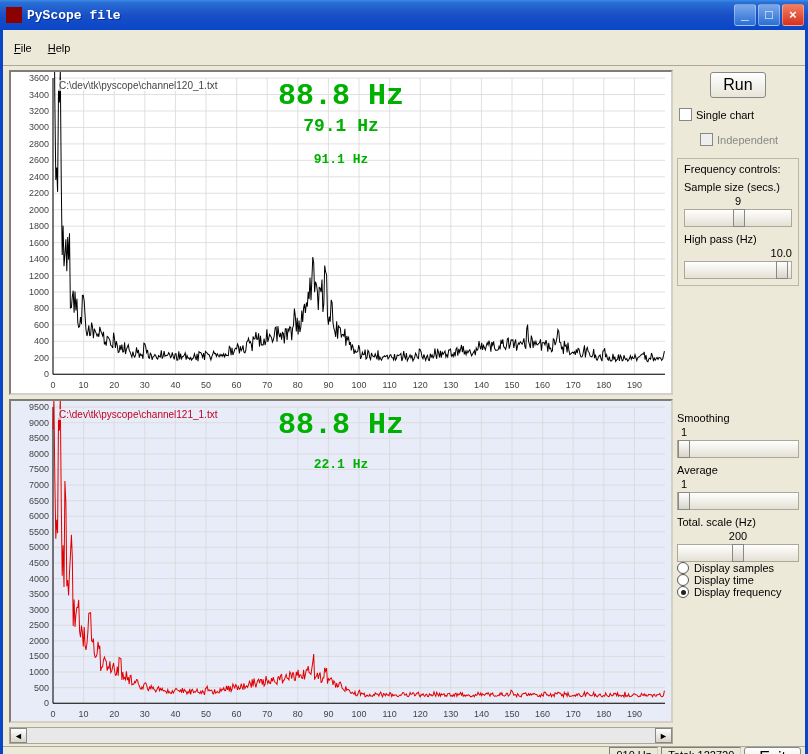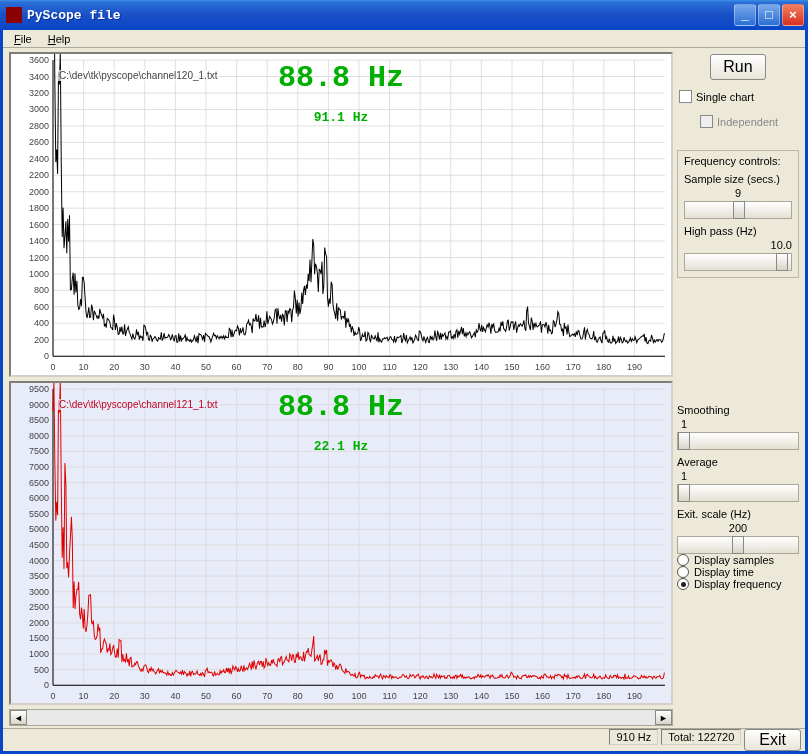--- a/index.html
+++ b/index.html
@@ -44,21 +44,21 @@
     color: white;
   }
   .winbtn.min, .winbtn.max { background: linear-gradient(to bottom, #7ba8e8, #2a6fd6); border: 1px solid #fff5; }
   .winbtn.close { background: linear-gradient(to bottom, #f08060, #d83020); border: 1px solid #fff5; }
   .appframe {
     border: 3px solid #0846c8;
     border-top: none;
     height: 724px;
   }
   .menubar {
-    height: 18px;
+    height: 36px;
     background: #ece9d8;
     display: flex;
     align-items: center;
     padding: 8px 4px;
     border-bottom: 1px solid #aca899;
     gap: 2px;
   }
   .menu-item {
     padding: 2px 7px;
     cursor: default;
@@ -78,21 +78,21 @@
     border: 2px inset #d4d0c8;
     background: white;
     position: relative;
     flex: 1;
     margin-bottom: 4px;
     overflow: hidden;
   }
   .chart-box.bottom { background: #e8ecf8; }
   .chart-filename {
     position: absolute;
-    top: 16px; left: 46px;
+    top: 8px; left: 46px;
     font-size: 10px;
     color: #444;
     background: rgba(255,255,255,0.7);
     padding: 0 2px;
     z-index: 3;
   }
   .chart-box.bottom .chart-filename { color: #c00020; background: rgba(232,236,248,0.7); }
   .freq-overlay {
     position: absolute;
     top: 6px;
@@ -152,21 +152,21 @@
   }
   .checkbox-row.disabled { color: #888; margin-left: 23px; }
   .cb {
     width: 13px; height: 13px;
     border: 1px solid #888;
     background: white;
   }
   .fieldset {
     border: 1px solid #bcb8a8;
     padding: 4px 6px 6px 6px;
-    margin-top: 20px;
+    margin-top: 10px;
   }
   .fieldset-title {
     margin-bottom: 4px;
   }
   .slider-group { margin-top: 6px; }
   .slider-label { margin-bottom: 2px; }
   .slider-value { text-align: center; margin-bottom: 2px; }
   .slider {
     height: 18px;
     background: linear-gradient(to bottom,#fff,#e4e0d4);
@@ -236,20 +236,21 @@
     <div class="menu-item"><u>H</u><span>elp</span></div>
   </div>
 
   <div class="content">
     <div class="charts-col">
 
       <div class="chart-box">
         <div class="chart-filename">C:\dev\tk\pyscope\channel120_1.txt</div>
         <div class="freq-overlay">
           <div class="freq-big">88.8 Hz</div>
+          <div class="freq-mid">79.1 Hz</div>
           <div class="freq-sml">91.1 Hz</div>
         </div>
         <svg class="chart-svg" id="svg-top" viewBox="0 0 660 315" preserveAspectRatio="none">
             <line x1="42" y1="297" x2="654" y2="297" stroke="#d8d8d8" stroke-width="0.8"></line>
             <text x="38" y="300" text-anchor="end" font-size="9" fill="#444">0</text>
             <line x1="42" y1="280.8333333333333" x2="654" y2="280.8333333333333" stroke="#d8d8d8" stroke-width="0.8"></line>
             <text x="38" y="283.8333333333333" text-anchor="end" font-size="9" fill="#444">200</text>
             <line x1="42" y1="264.6666666666667" x2="654" y2="264.6666666666667" stroke="#d8d8d8" stroke-width="0.8"></line>
             <text x="38" y="267.6666666666667" text-anchor="end" font-size="9" fill="#444">400</text>
             <line x1="42" y1="248.5" x2="654" y2="248.5" stroke="#d8d8d8" stroke-width="0.8"></line>
@@ -470,21 +471,21 @@
           </div>
       </div>
       <div class="slider-group">
         <div class="slider-label">Average</div>
         <div class="slider-value" style="text-align:left;margin-left:4px">1</div>
         <div class="slider">
             <div class="slider-thumb" style="left:0"></div>
           </div>
       </div>
       <div class="slider-group">
-        <div class="slider-label">Exit. scale (Hz)</div>
+        <div class="slider-label">Total. scale (Hz)</div>
         <div class="slider-value">200</div>
         <div class="slider">
             <div class="slider-thumb" style="left:45%"></div>
           </div>
       </div>
 
       <div class="radio-row">
         <div class="radio"></div>
         <span>Display samples</span>
       </div>

